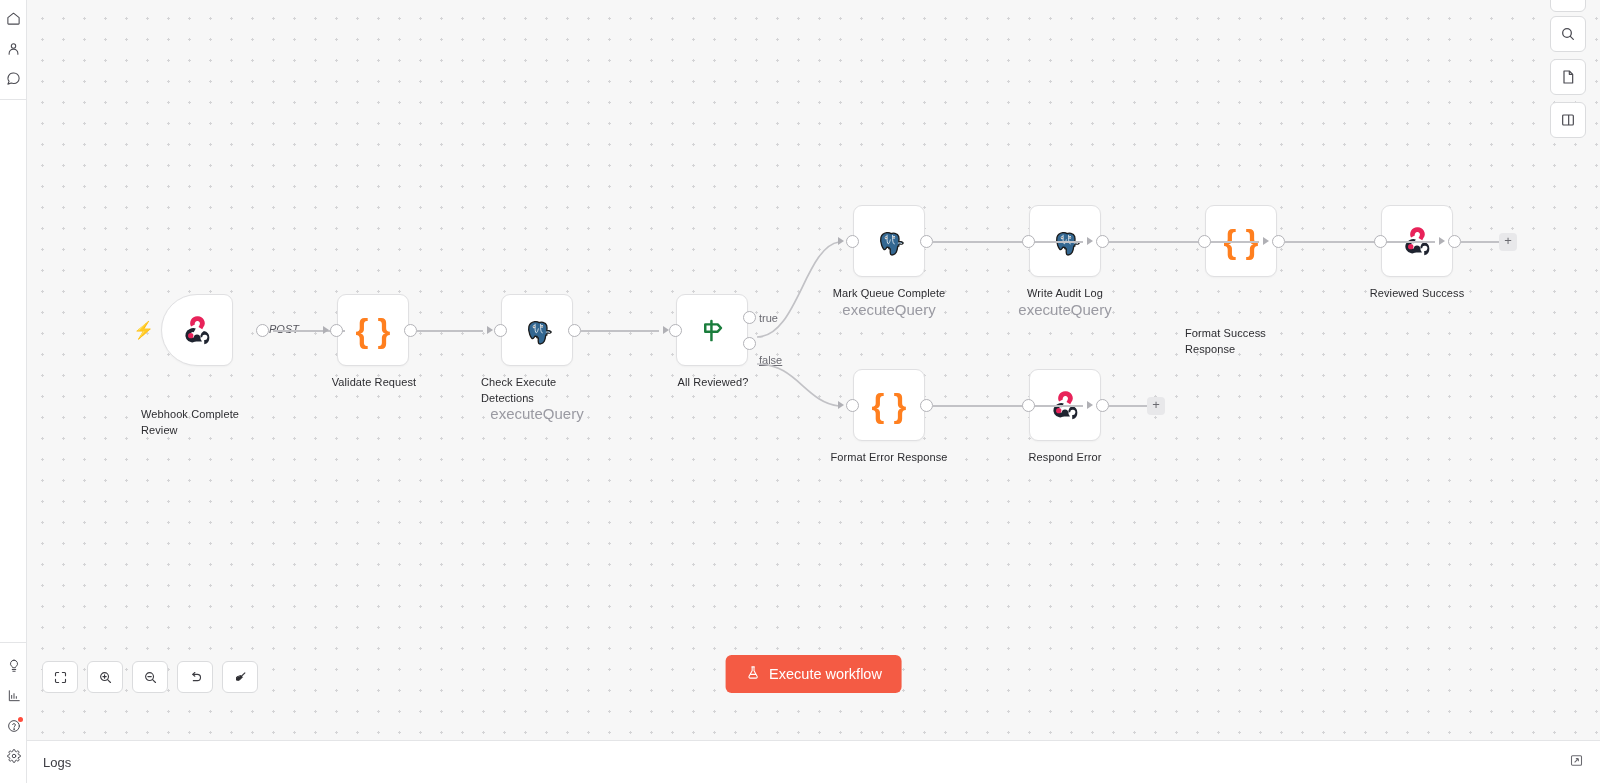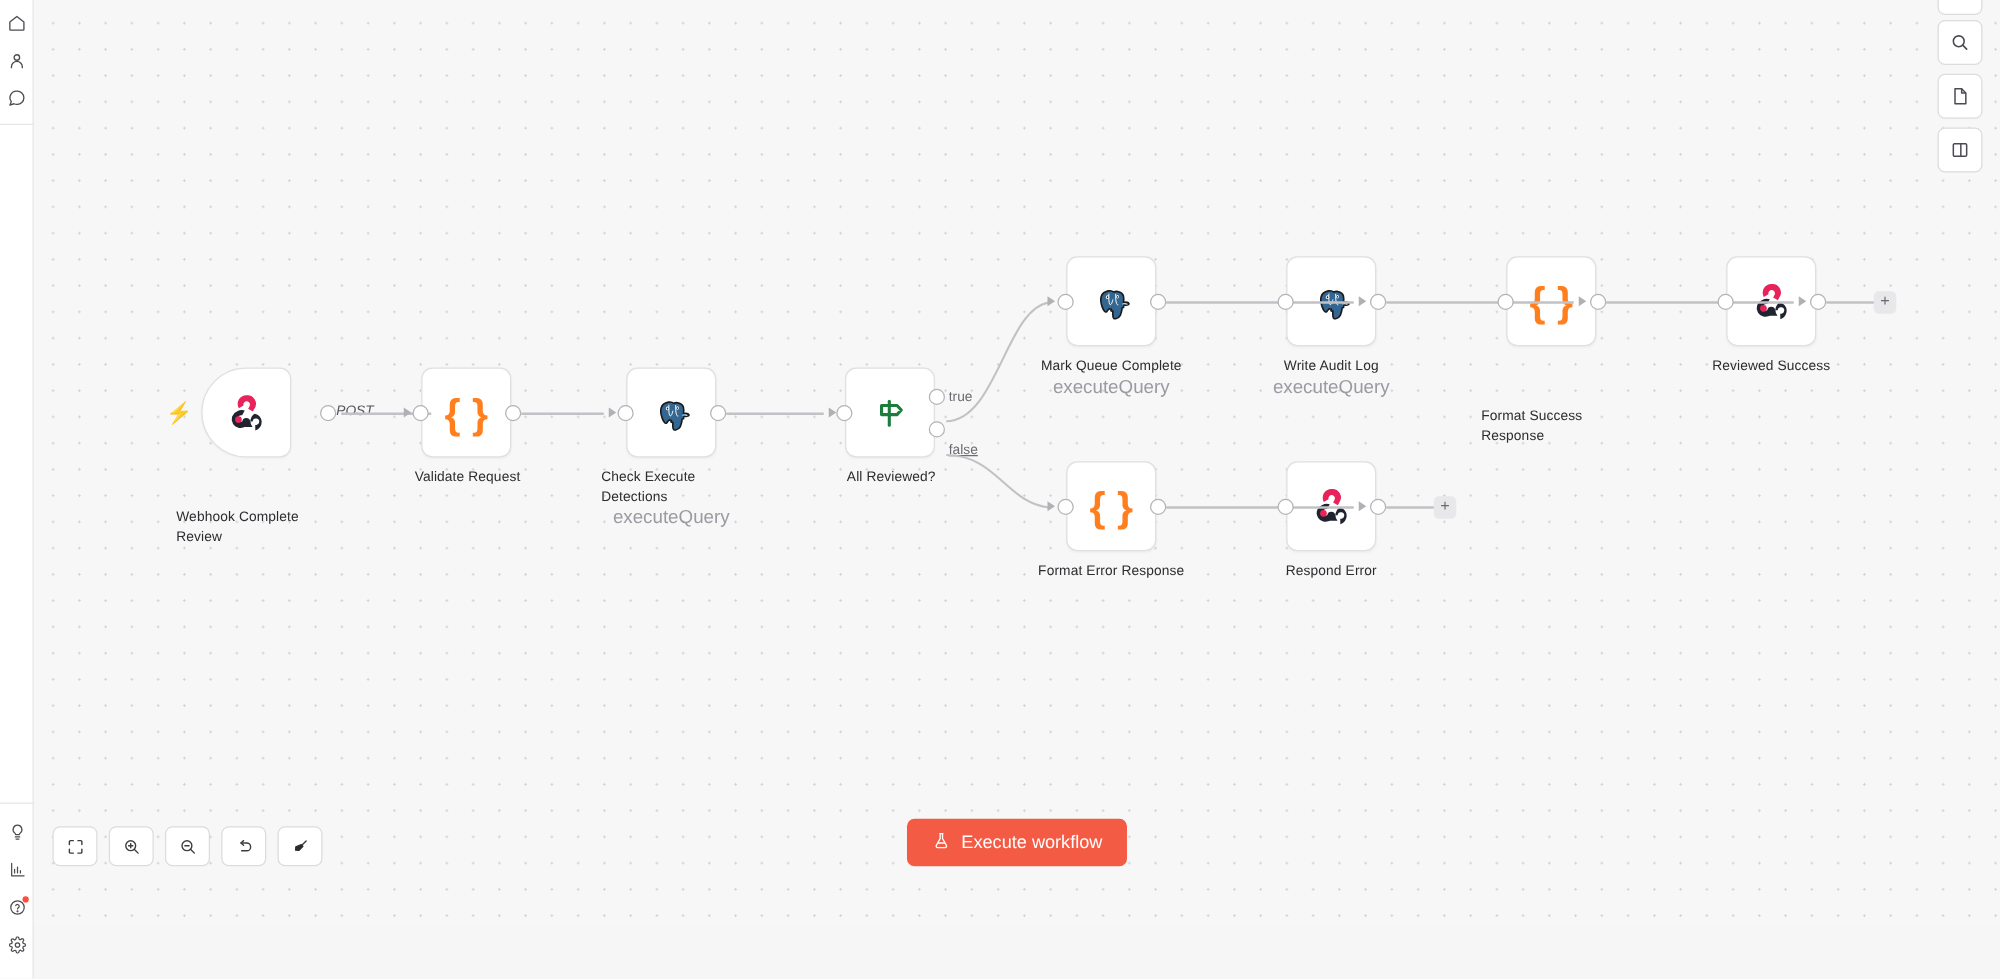--- a/index.html
+++ b/index.html
@@ -440,14 +440,25 @@
         <svg width="15" height="15" viewBox="0 0 24 24" fill="none" stroke="#fff" stroke-width="1.7" stroke-linecap="round" stroke-linejoin="round">
             <path d="M10 3h4M10.5 3v6.3L5.6 18A2 2 0 0 0 7.3 21h9.4a2 2 0 0 0 1.7-3l-4.9-8.7V3"></path>
             <path d="M8 15h8"></path>
           </svg>
       </span>
       <span>Execute workflow</span>
     </button>
 
   </div>
 
+  <div id="logs-bar">
+    <span id="logs-label">Logs</span>
+    <div id="logs-actions">
+      <span>
+        <svg width="15" height="15" viewBox="0 0 24 24" fill="none" stroke="currentColor" stroke-width="1.7" stroke-linejoin="round">
+            <rect x="4" y="4.5" width="16" height="15" rx="1.6"></rect>
+            <path d="M9 15l6-6M15 9h-4M15 9v4"></path>
+          </svg>
+      </span>
+    </div>
+  </div>
 
 </div>
 
 </body></html>

